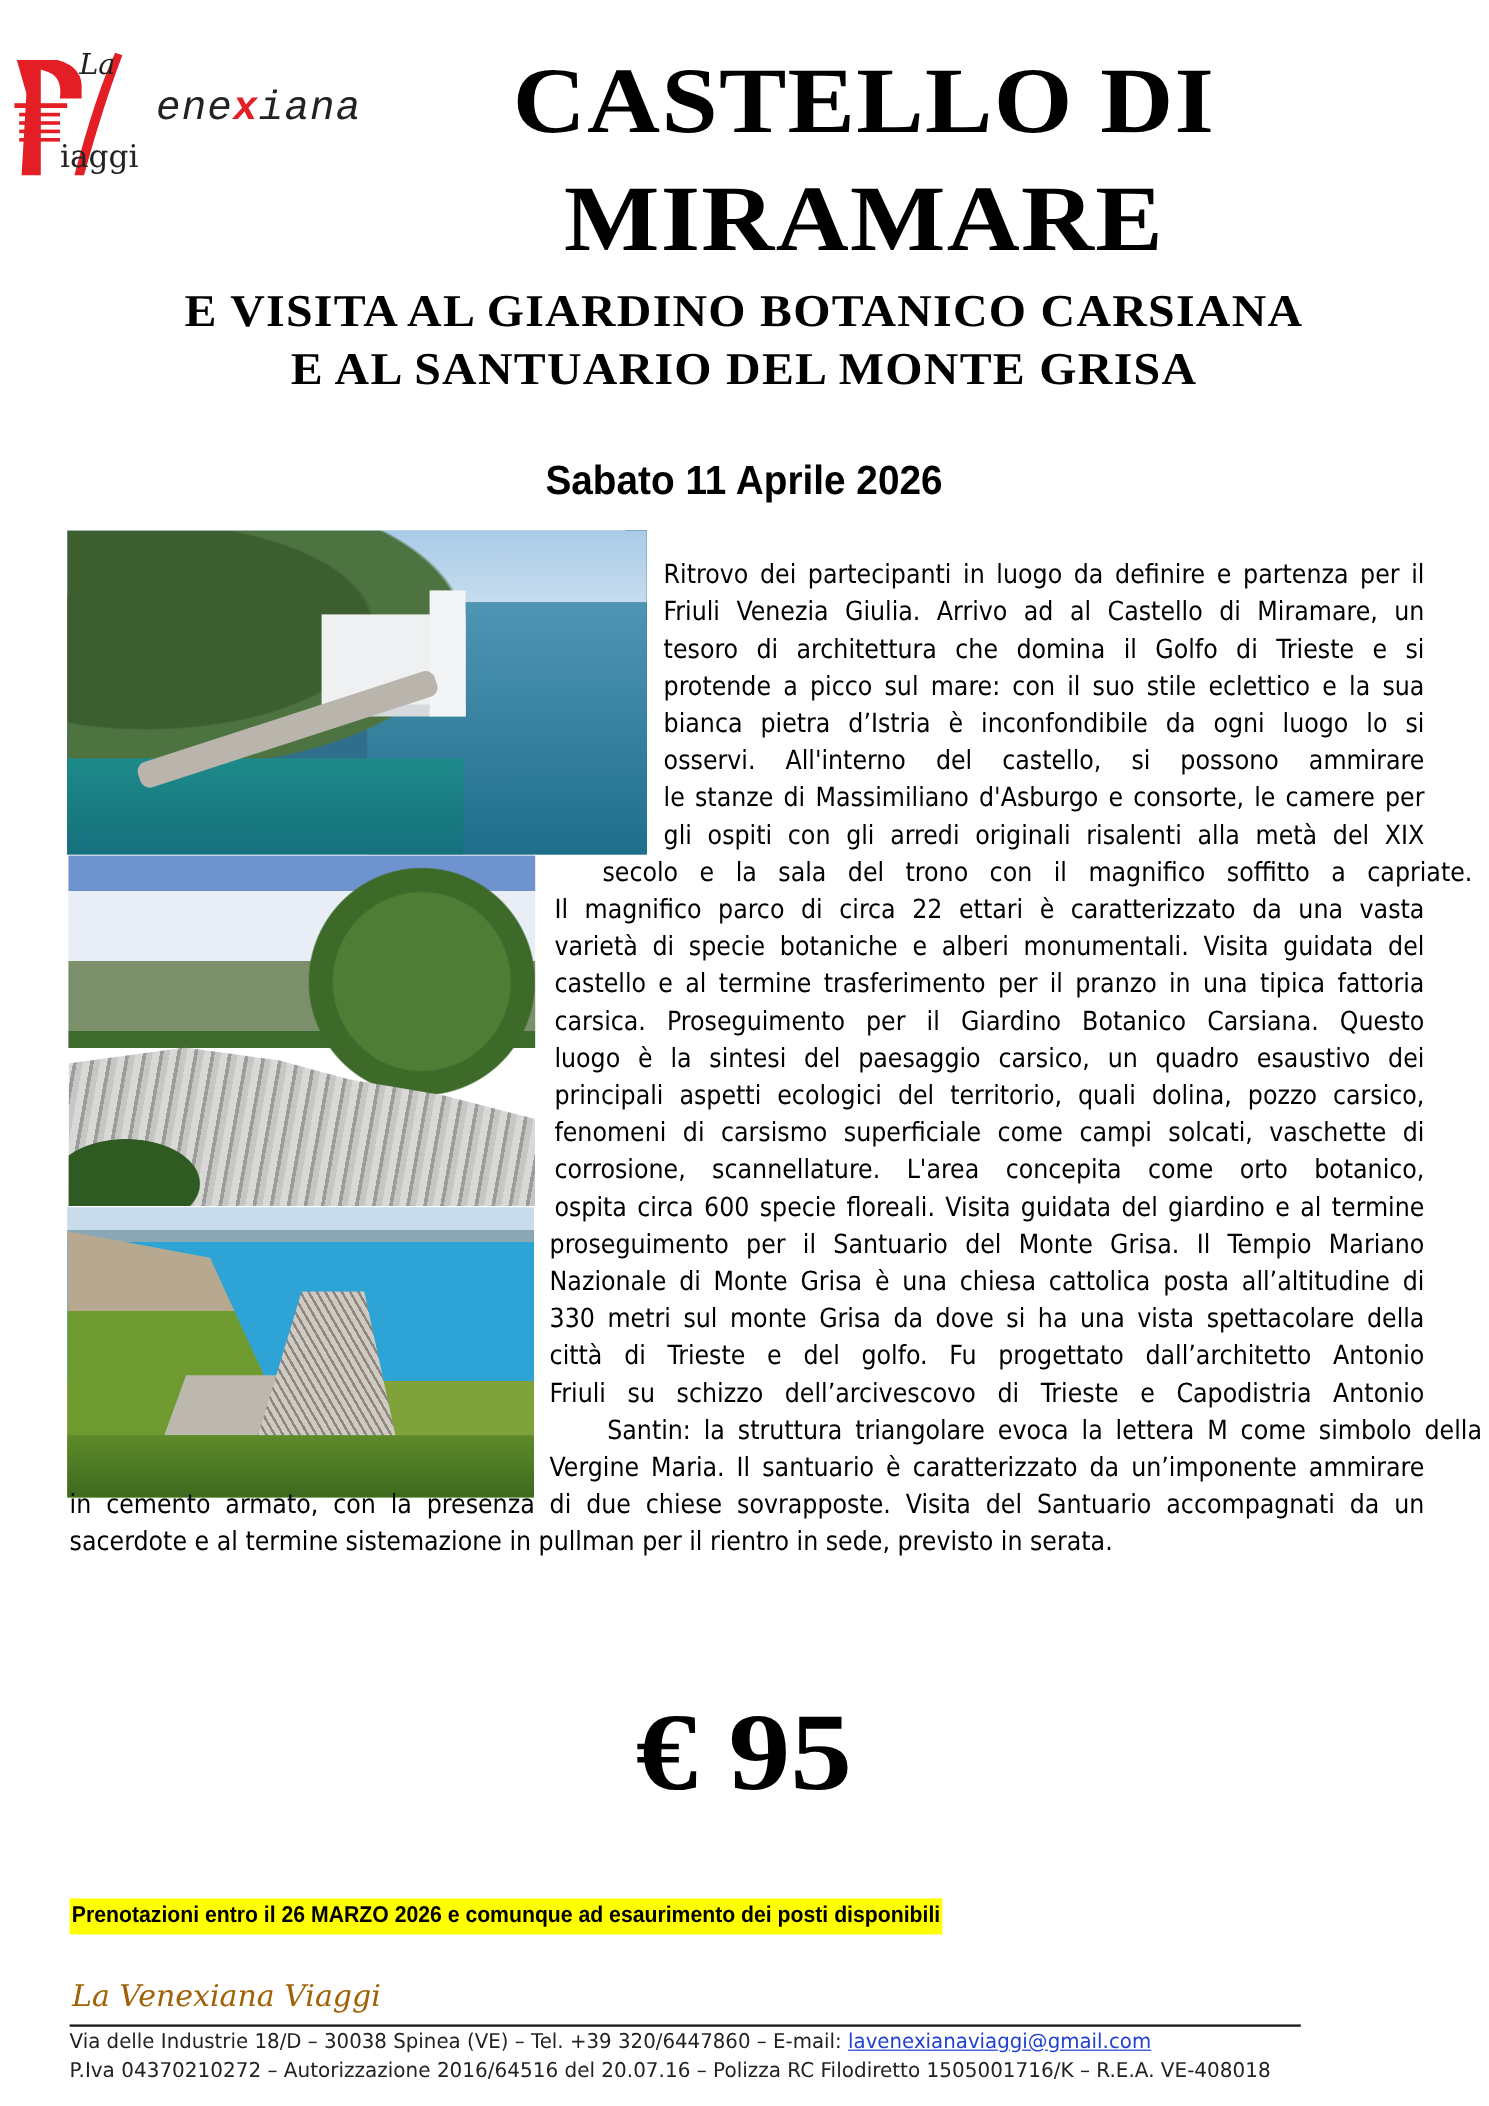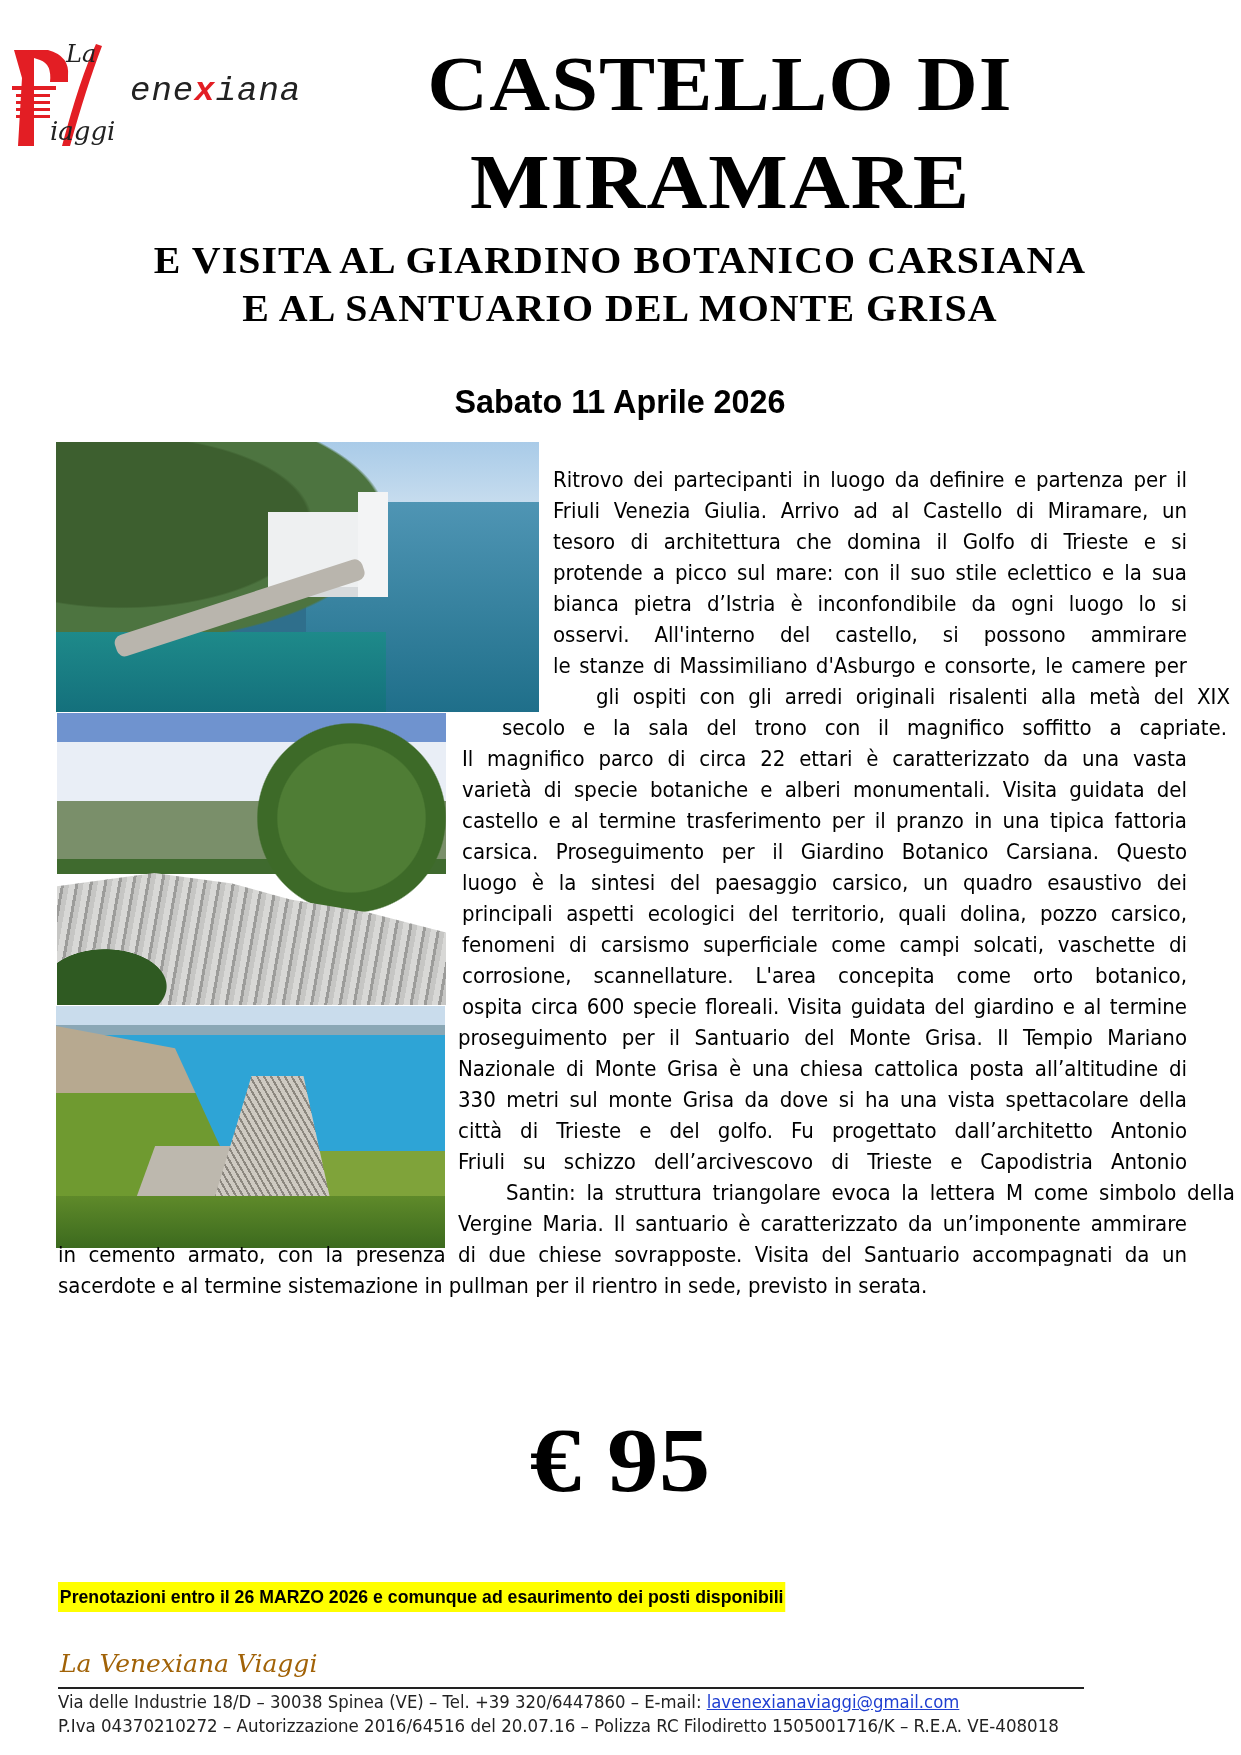--- a/index.html
+++ b/index.html
@@ -5,21 +5,21 @@
   html, body { margin: 0; padding: 0; background: #ffffff; }
   body { width: 1241px; height: 1755px; position: relative; overflow: hidden; font-family: "DejaVu Sans", sans-serif; color: #000; }
   .abs { position: absolute; }
 
   
   .logo { left: 10px; top: 38px; width: 240px; height: 120px; }
   .logo-mark { position: absolute; left: 0; top: 0; }
   .logo-la { position: absolute; left: 56px; top: 2px; font-family: "DejaVu Serif", serif; font-style: italic; font-size: 24px; color: #222; }
   .logo-v { position: absolute; left: 90px; top: 34px; font-family: Liberation Mono, monospace; font-style: italic; font-size: 34px; color: #222; letter-spacing: 1px; margin-left: 30px; }
   .logo-v .x { color: #e31e24; font-weight: bold; }
-  .logo-viaggi { position: absolute; left: 40px; top: 78px; font-family: "DejaVu Serif", serif; font-style: italic; font-size: 26px; color: #222; }
+  .logo-viaggi { position: absolute; left: 40px; top: 78px; font-family: "DejaVu Serif", serif; font-size: 26px; color: #222; }
 
   
   .title { font-family: "Liberation Serif", serif; font-weight: bold; text-align: center; letter-spacing: 1px; }
   .t1 { left: 330px; top: 36px; width: 780px; font-size: 78px; line-height: 96px; transform: scaleX(1.08); }
   .t2 { left: 330px; top: 134px; width: 780px; font-size: 78px; line-height: 96px; transform: scaleX(1.08); }
   .sub { font-family: "Liberation Serif", serif; font-weight: bold; text-align: center; font-size: 38px; line-height: 46px; letter-spacing: 1px; transform: scaleX(1.05); }
   .s1 { left: 60px; top: 237px; width: 1120px; }
   .s2 { left: 60px; top: 285px; width: 1120px; }
   .date { left: 300px; top: 380px; width: 640px; text-align: center; font-family: "Liberation Sans", sans-serif; font-weight: bold; font-size: 34px; line-height: 42px; transform: scaleX(0.95); }
 
@@ -113,21 +113,21 @@
 </div>
 
 <div>
   <div class="line" style="left:553px;top:468px;width:634px;">Ritrovo dei partecipanti in luogo da definire e partenza per il</div>
   <div class="line" style="left:553px;top:499px;width:634px;">Friuli Venezia Giulia. Arrivo ad al Castello di Miramare, un</div>
   <div class="line" style="left:553px;top:530px;width:634px;">tesoro di architettura che domina il Golfo di Trieste e si</div>
   <div class="line" style="left:553px;top:561px;width:634px;">protende a picco sul mare: con il suo stile eclettico e la sua</div>
   <div class="line" style="left:553px;top:592px;width:634px;">bianca pietra d’Istria è inconfondibile da ogni luogo lo si</div>
   <div class="line" style="left:553px;top:623px;width:634px;">osservi. All'interno del castello, si possono ammirare</div>
   <div class="line" style="left:553px;top:654px;width:634px;">le stanze di Massimiliano d'Asburgo e consorte, le camere per</div>
-  <div class="line" style="left:553px;top:685px;width:634px;margin-left:43px;">gli ospiti con gli arredi originali risalenti alla metà del XIX</div>
+  <div class="line" style="left:553px;top:685px;width:634px;">gli ospiti con gli arredi originali risalenti alla metà del XIX</div>
   <div class="line" style="left:462px;top:716px;width:725px;margin-left:40px;">secolo e la sala del trono con il magnifico soffitto a capriate.</div>
   <div class="line" style="left:462px;top:747px;width:725px;">Il magnifico parco di circa 22 ettari è caratterizzato da una vasta</div>
   <div class="line" style="left:462px;top:778px;width:725px;">varietà di specie botaniche e alberi monumentali. Visita guidata del</div>
   <div class="line" style="left:462px;top:809px;width:725px;">castello e al termine trasferimento per il pranzo in una tipica fattoria</div>
   <div class="line" style="left:462px;top:840px;width:725px;">carsica. Proseguimento per il Giardino Botanico Carsiana. Questo</div>
   <div class="line" style="left:462px;top:871px;width:725px;">luogo è la sintesi del paesaggio carsico, un quadro esaustivo dei</div>
   <div class="line" style="left:462px;top:902px;width:725px;">principali aspetti ecologici del territorio, quali dolina, pozzo carsico,</div>
   <div class="line" style="left:462px;top:933px;width:725px;">fenomeni di carsismo superficiale come campi solcati, vaschette di</div>
   <div class="line" style="left:462px;top:964px;width:725px;">corrosione, scannellature.  L'area concepita come orto botanico,</div>
   <div class="line" style="left:462px;top:995px;width:725px;">ospita circa 600 specie floreali. Visita guidata del giardino e al termine</div>

